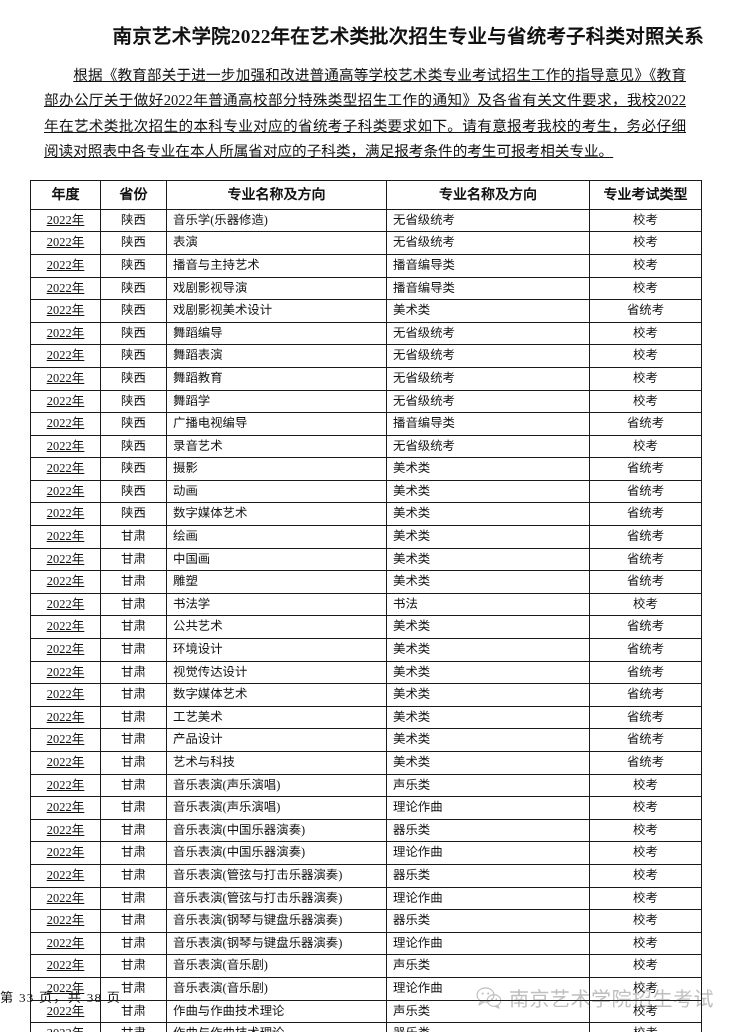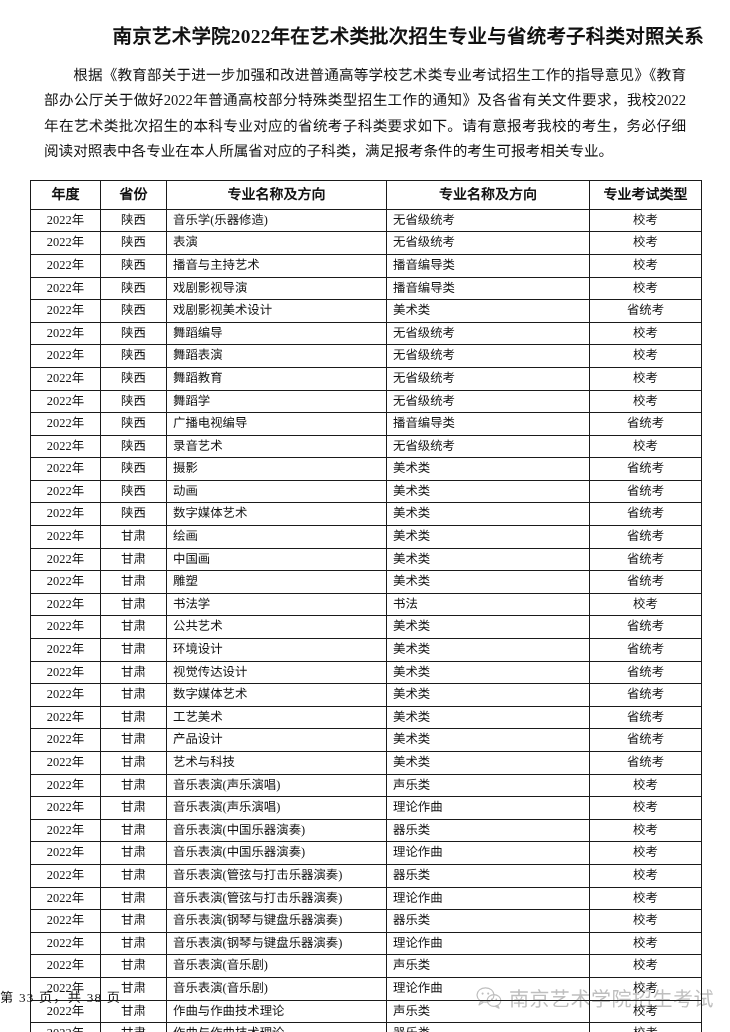--- a/index.html
+++ b/index.html
@@ -32,20 +32,21 @@
 
   
   .intro {
     margin: 0;
     padding: 14px 44px 0 44px;
     font-size: 14.6px;
     line-height: 1.72;
     text-align: justify;
     text-justify: inter-ideograph;
     text-indent: 2em;
+    text-decoration: underline;
   }
 
   
   .table-wrap {
     padding: 16px 29px 0 30px;
   }
   table.compare {
     border-collapse: collapse;
     width: 671px;
     table-layout: fixed;
@@ -68,21 +69,21 @@
   }
   table.compare thead th {
     height: 28px;
     line-height: 28px;
     font-size: 14px;
     font-weight: bold;
     border-width: 1.4px;
   }
   td.col-year, td.col-prov, td.col-type { text-align: center; }
   td.col-major, td.col-sub { text-align: left; }
-  td.col-year { letter-spacing: 0.1px; }
+  td.col-year { letter-spacing: 0.1px; text-decoration: underline; }
 
   
   .page-footer {
     position: absolute;
     left: 0;
     right: 0;
     bottom: 26px;
     text-align: left;
     font-size: 13.2px;
     letter-spacing: 1.2px;

